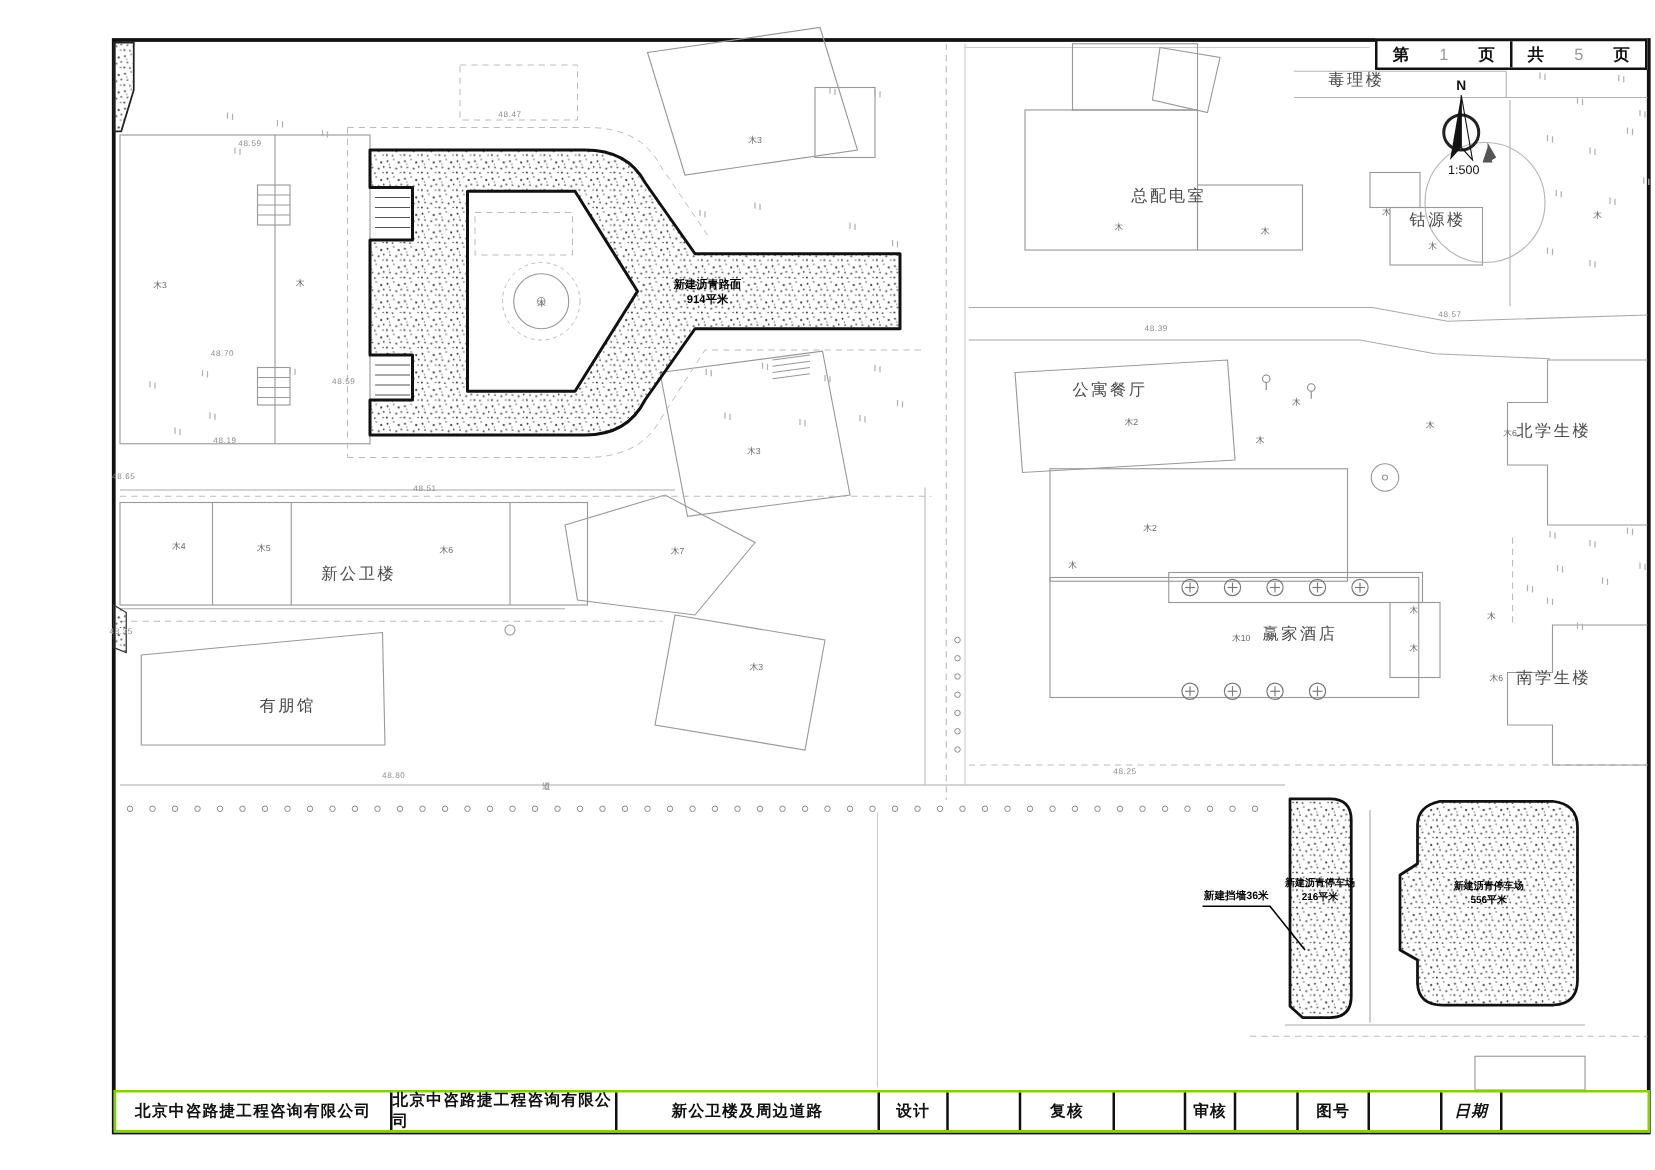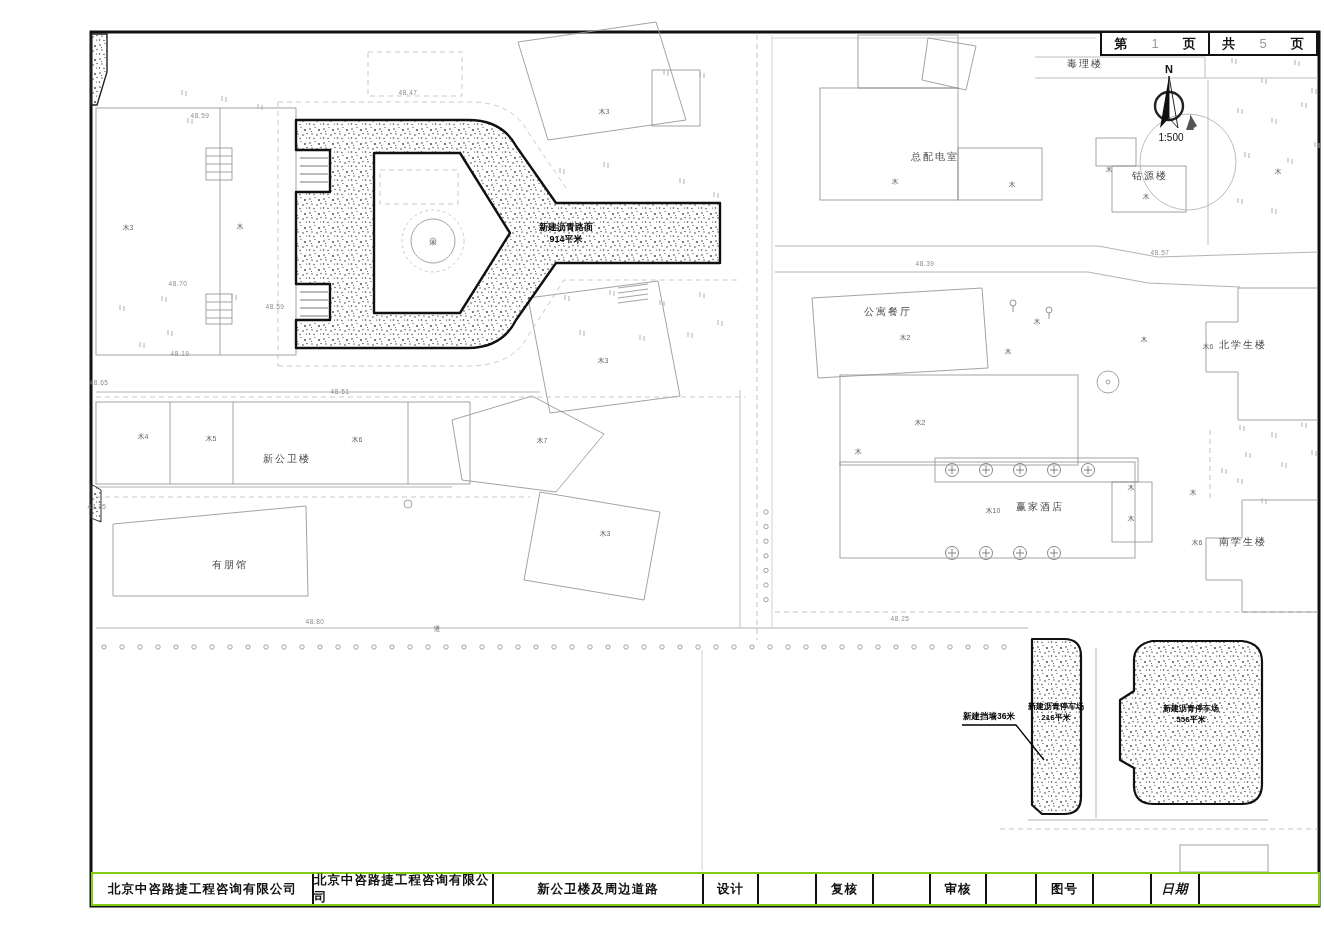--- a/index.html
+++ b/index.html
@@ -1,20 +1,20 @@
 <!DOCTYPE html>
 <html><head>
 <meta charset="utf-8">
 <style>
   html,body{margin:0;padding:0;background:#e8e8e8;}
   #sheet{position:relative;width:1324px;height:936px;background:#ffffff;overflow:hidden;
          font-family:"Liberation Sans","DejaVu Sans",sans-serif;}
   svg{position:absolute;left:0;top:0;}
   .lbl{position:absolute;transform:translate(-50%,-50%);white-space:nowrap;pointer-events:none;}
-  .bname{font-size:10px;color:#4a4a4a;letter-spacing:2px;}
+  .bname{font-size:13px;color:#4a4a4a;letter-spacing:2px;}
   .smark{font-size:7px;color:#6b6b6b;}
   .elev{font-size:6.5px;color:#8a8a8a;letter-spacing:.5px;}
   .bold-ann{font-size:9px;font-weight:bold;color:#000;text-align:center;line-height:12px;}
   .park-ann{font-size:8px;font-weight:bold;color:#000;text-align:center;line-height:11px;}
   .wall-ann{font-size:8.5px;font-weight:bold;color:#000;}
   .north-n{font-size:11px;font-weight:bold;color:#111;}
   .scale-lbl{font-size:10px;color:#111;}
   
   #pagebox{position:absolute;left:1100px;top:31px;width:218px;height:25px;
            border:2px solid #111;display:flex;box-sizing:border-box;background:#fff;}
@@ -388,23 +388,23 @@
     <div>556平米</div>
   </div>
   <div class="lbl wall-ann" style="left:989px;top:717px">新建挡墙36米</div>
 
   <div id="titleblock">
       <div class="tcell" style="width: 219px;">北京中咨路捷工程咨询有限公司</div>
       <div class="tcell" style="width: 180px;">北京中咨路捷工程咨询有限公司</div>
       <div class="tcell" style="width: 210px;">新公卫楼及周边道路</div>
       <div class="tcell" style="width: 55px;">设计</div>
       <div class="tcell" style="width: 58px;"></div>
-      <div class="tcell" style="width: 57px;">复核</div>
+      <div class="tcell" style="width: 75px;">复核</div>
       <div class="tcell" style="width: 57px;"></div>
-      <div class="tcell" style="width: 56px;">审核</div>
+      <div class="tcell" style="width: 40px;">审核</div>
       <div class="tcell" style="width: 50px;"></div>
       <div class="tcell" style="width: 57px;">图号</div>
       <div class="tcell" style="width: 58px;"></div>
       <div class="tcell" style="width: 48px; font-style: italic;">日期</div>
       <div class="tcell" style="flex: 1 1 0%;"></div>
     </div>
 
 <div class="lbl bname" style="left: 1085px; top: 64px;">毒理楼</div>
     <div class="lbl bname" style="left: 895px; top: 157px; margin-left: 40px;">总配电室</div>
     <div class="lbl bname" style="left: 1150px; top: 176px;">钴源楼</div>

